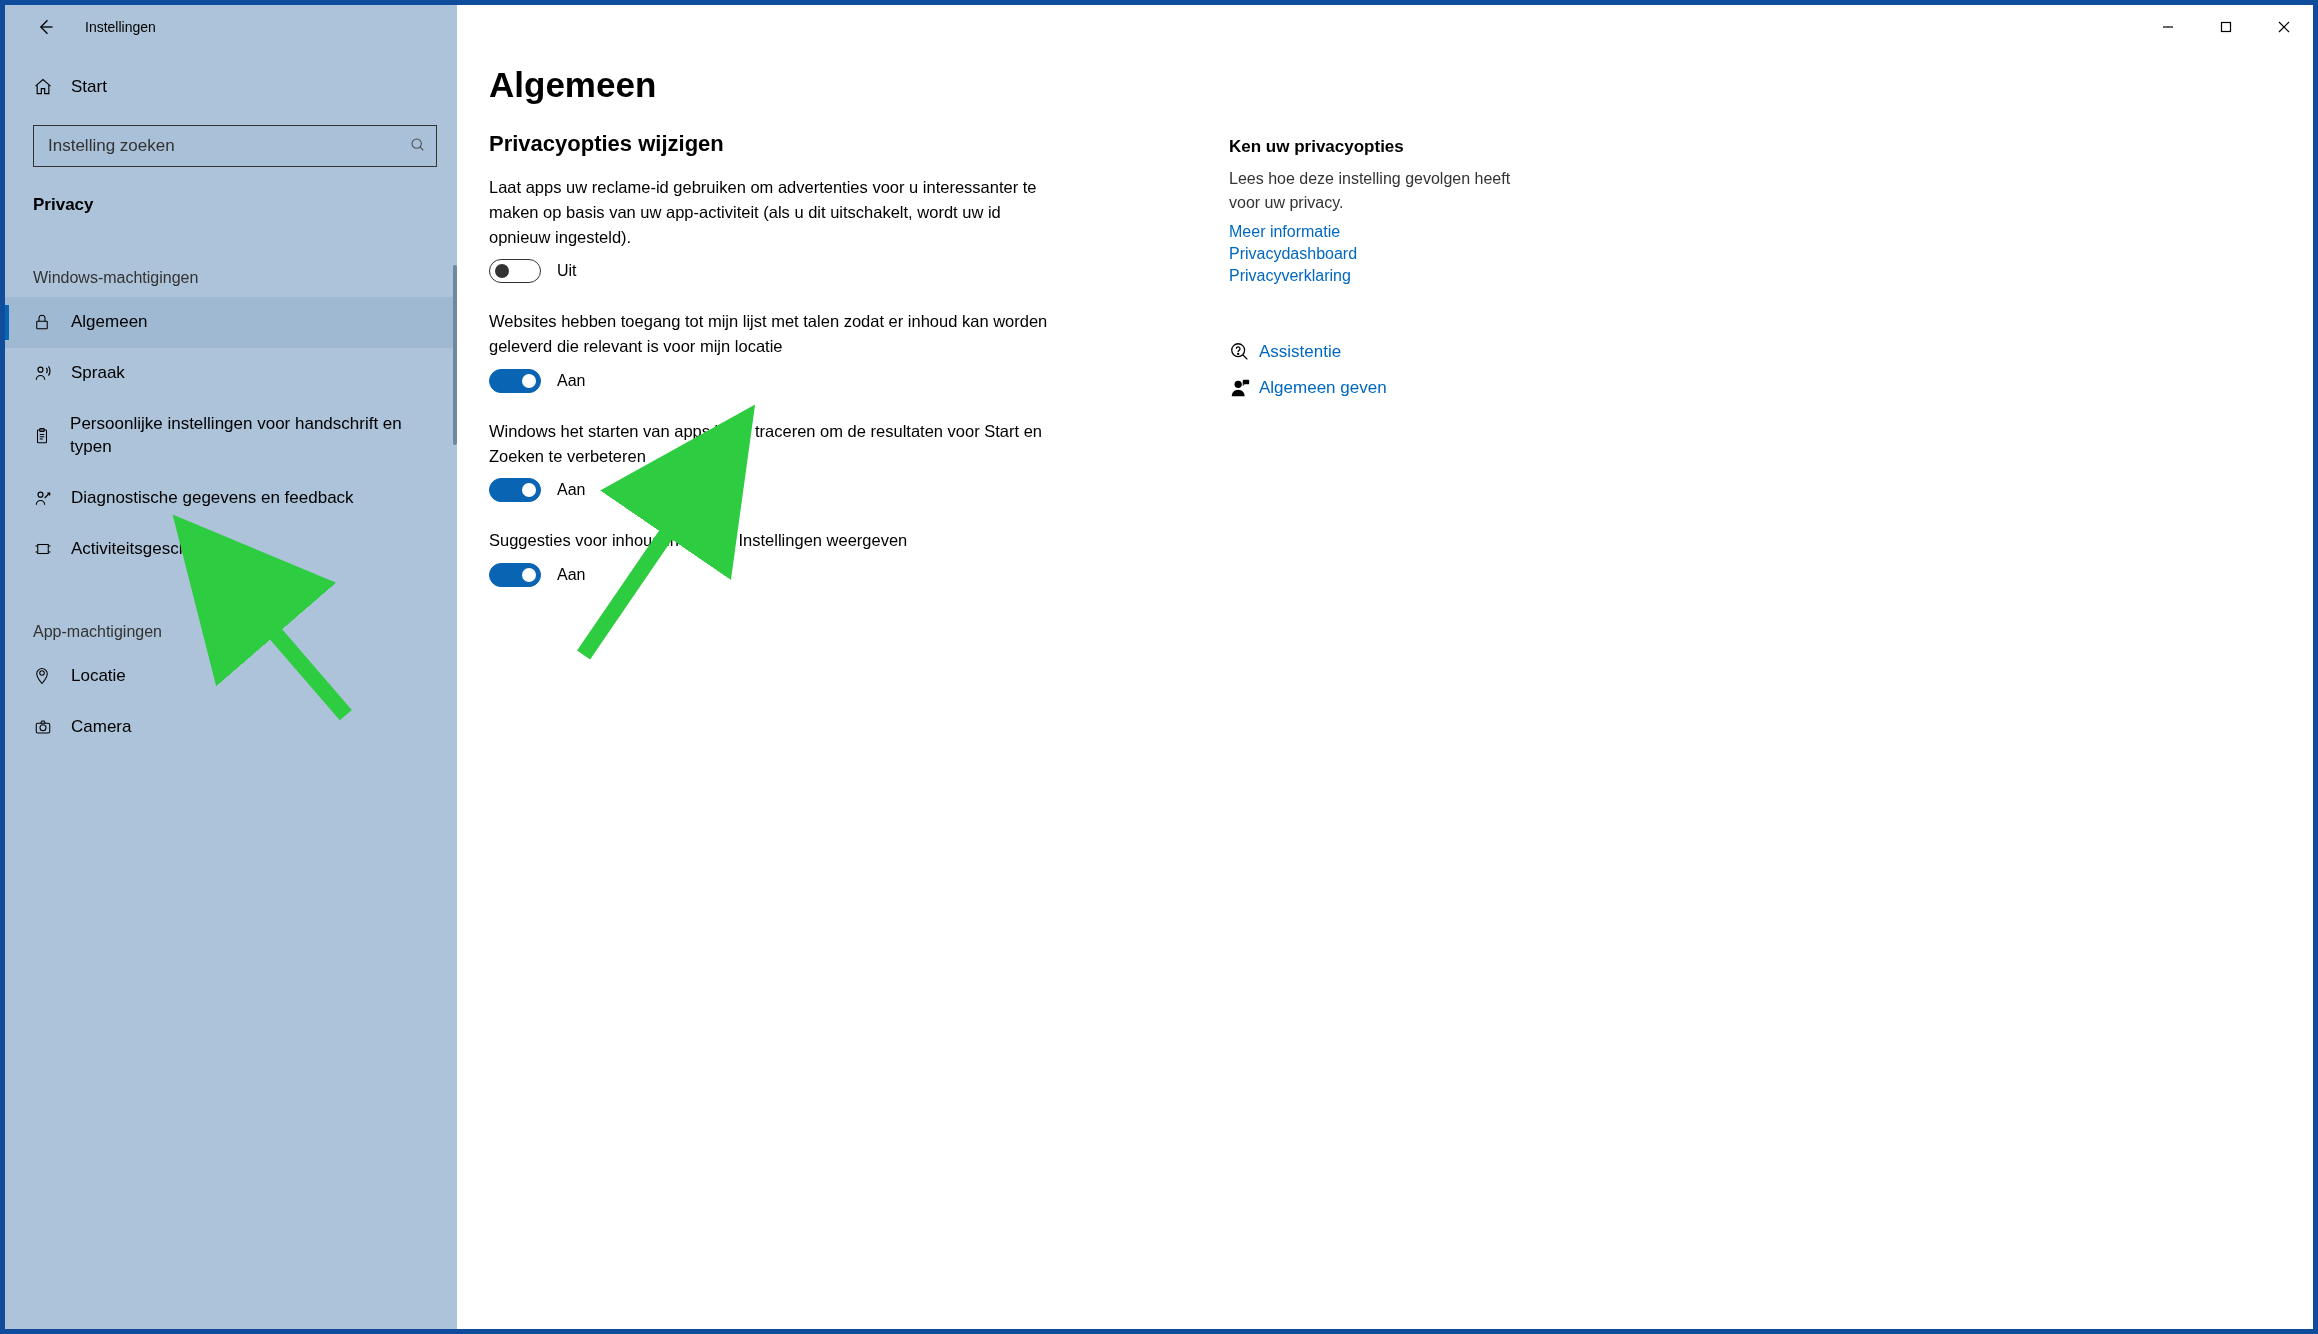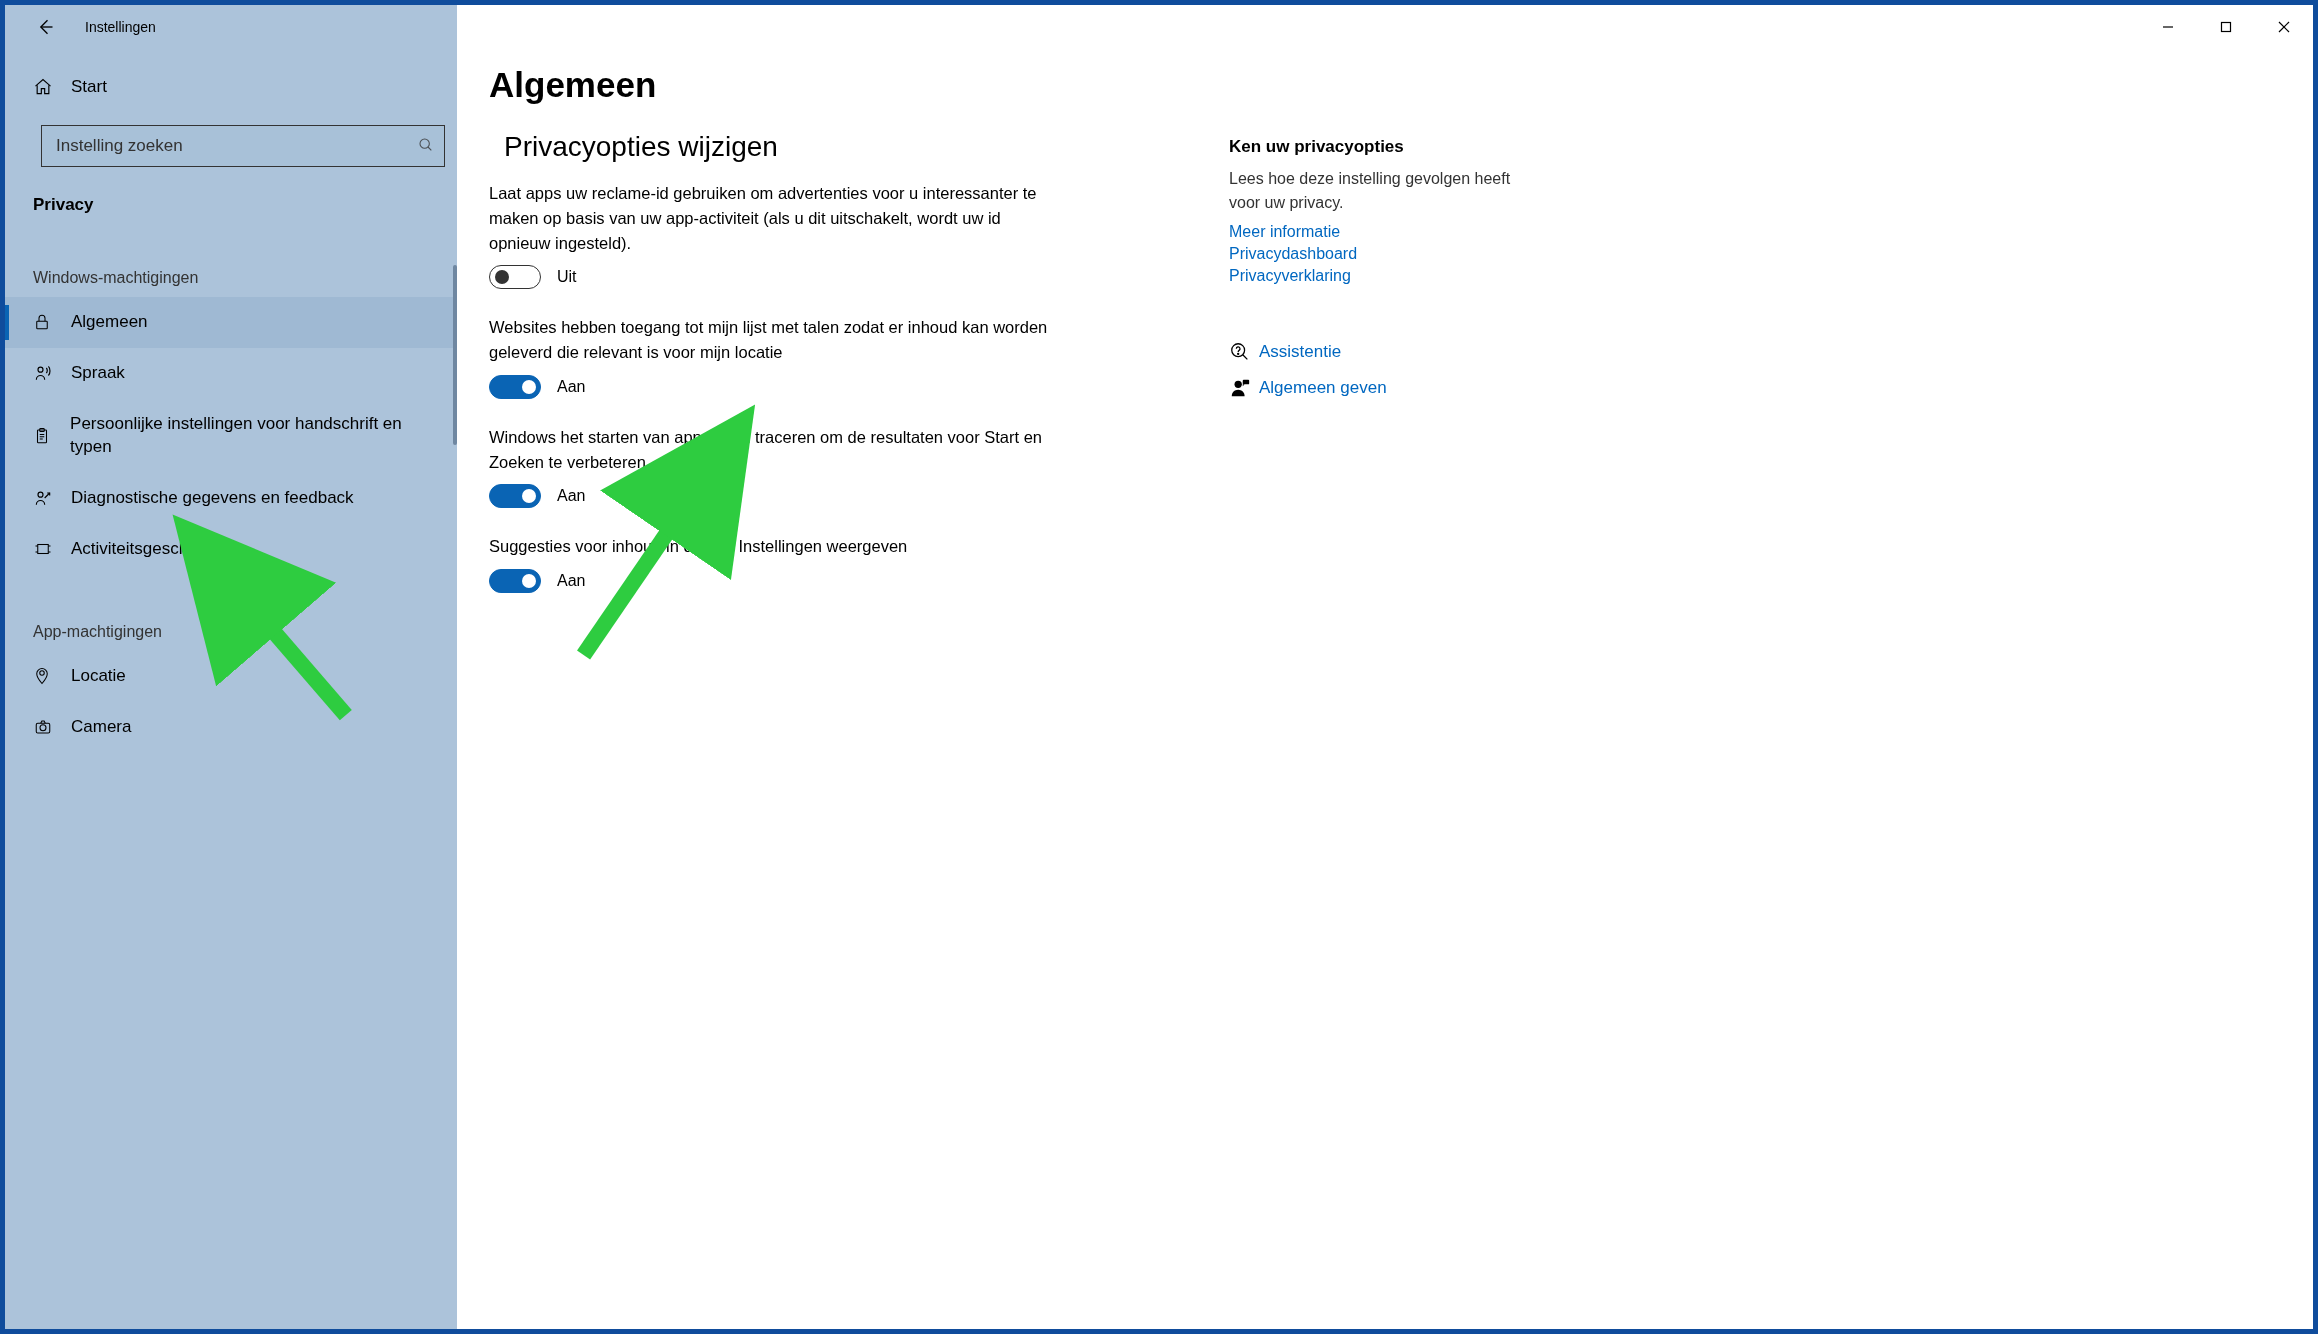--- a/index.html
+++ b/index.html
@@ -82,21 +82,20 @@
     padding: 16px 20px 10px 28px;
   }
   .search-box {
     width: 100%;
     height: 42px;
     border: 1px solid #333;
     background: #a8c1d8;
     display: flex;
     align-items: center;
     padding: 0 10px 0 14px;
-    margin-left: 8px;
   }
   .search-box input {
     flex: 1;
     border: none;
     outline: none;
     background: transparent;
     font-size: 17px;
     font-family: inherit;
     color: #222;
   }
@@ -149,24 +148,23 @@
   .main-col {
     flex: 1;
     max-width: 700px;
   }
   .page-title {
     font-size: 35px;
     font-weight: 600;
     margin-bottom: 26px;
   }
   .section-title {
-    font-size: 28px;
-    font-weight: 400;
+    font-size: 22px;
+    font-weight: 700;
     margin-bottom: 18px;
-    margin-left: 15px;
   }
   .setting-block { margin-bottom: 26px; }
   .setting-desc {
     font-size: 16.5px;
     line-height: 1.5;
     margin-bottom: 10px;
     max-width: 560px;
   }
   .toggle-row { display: flex; align-items: center; gap: 16px; }
   .toggle {

